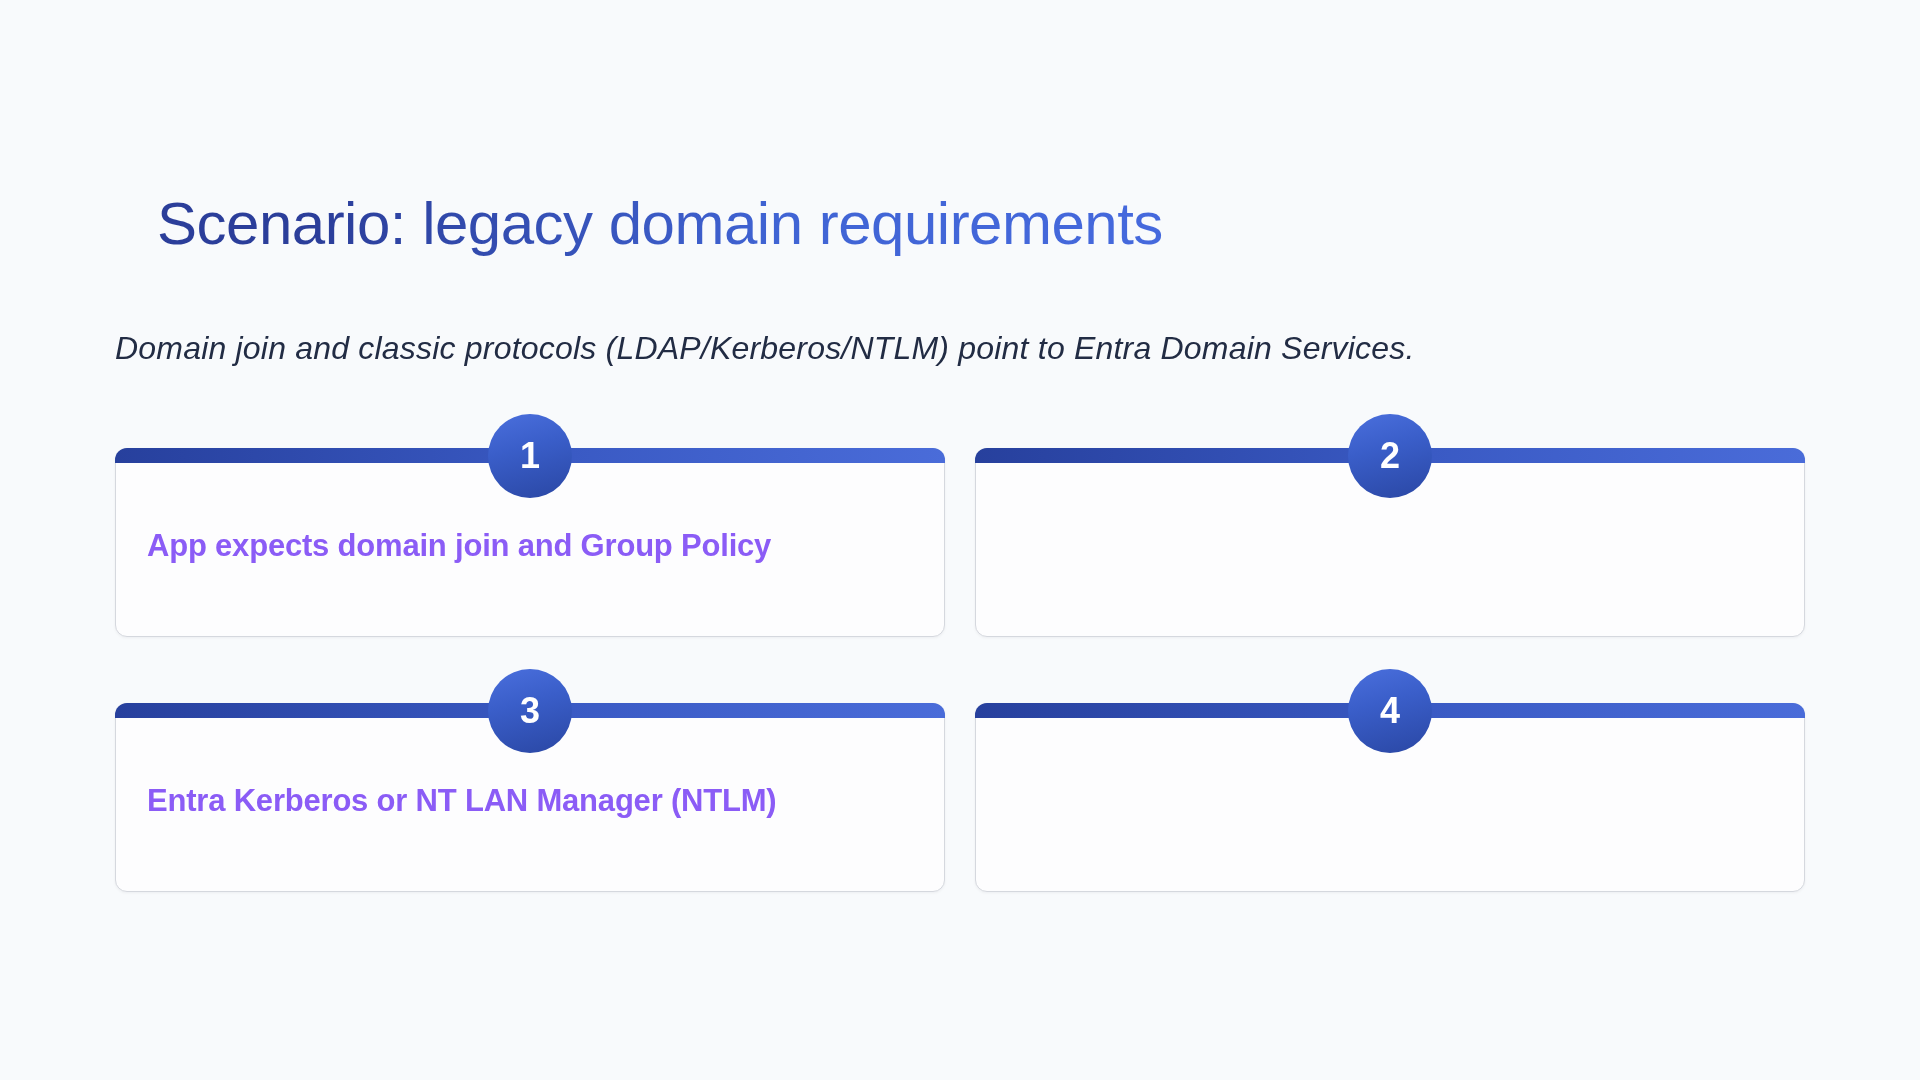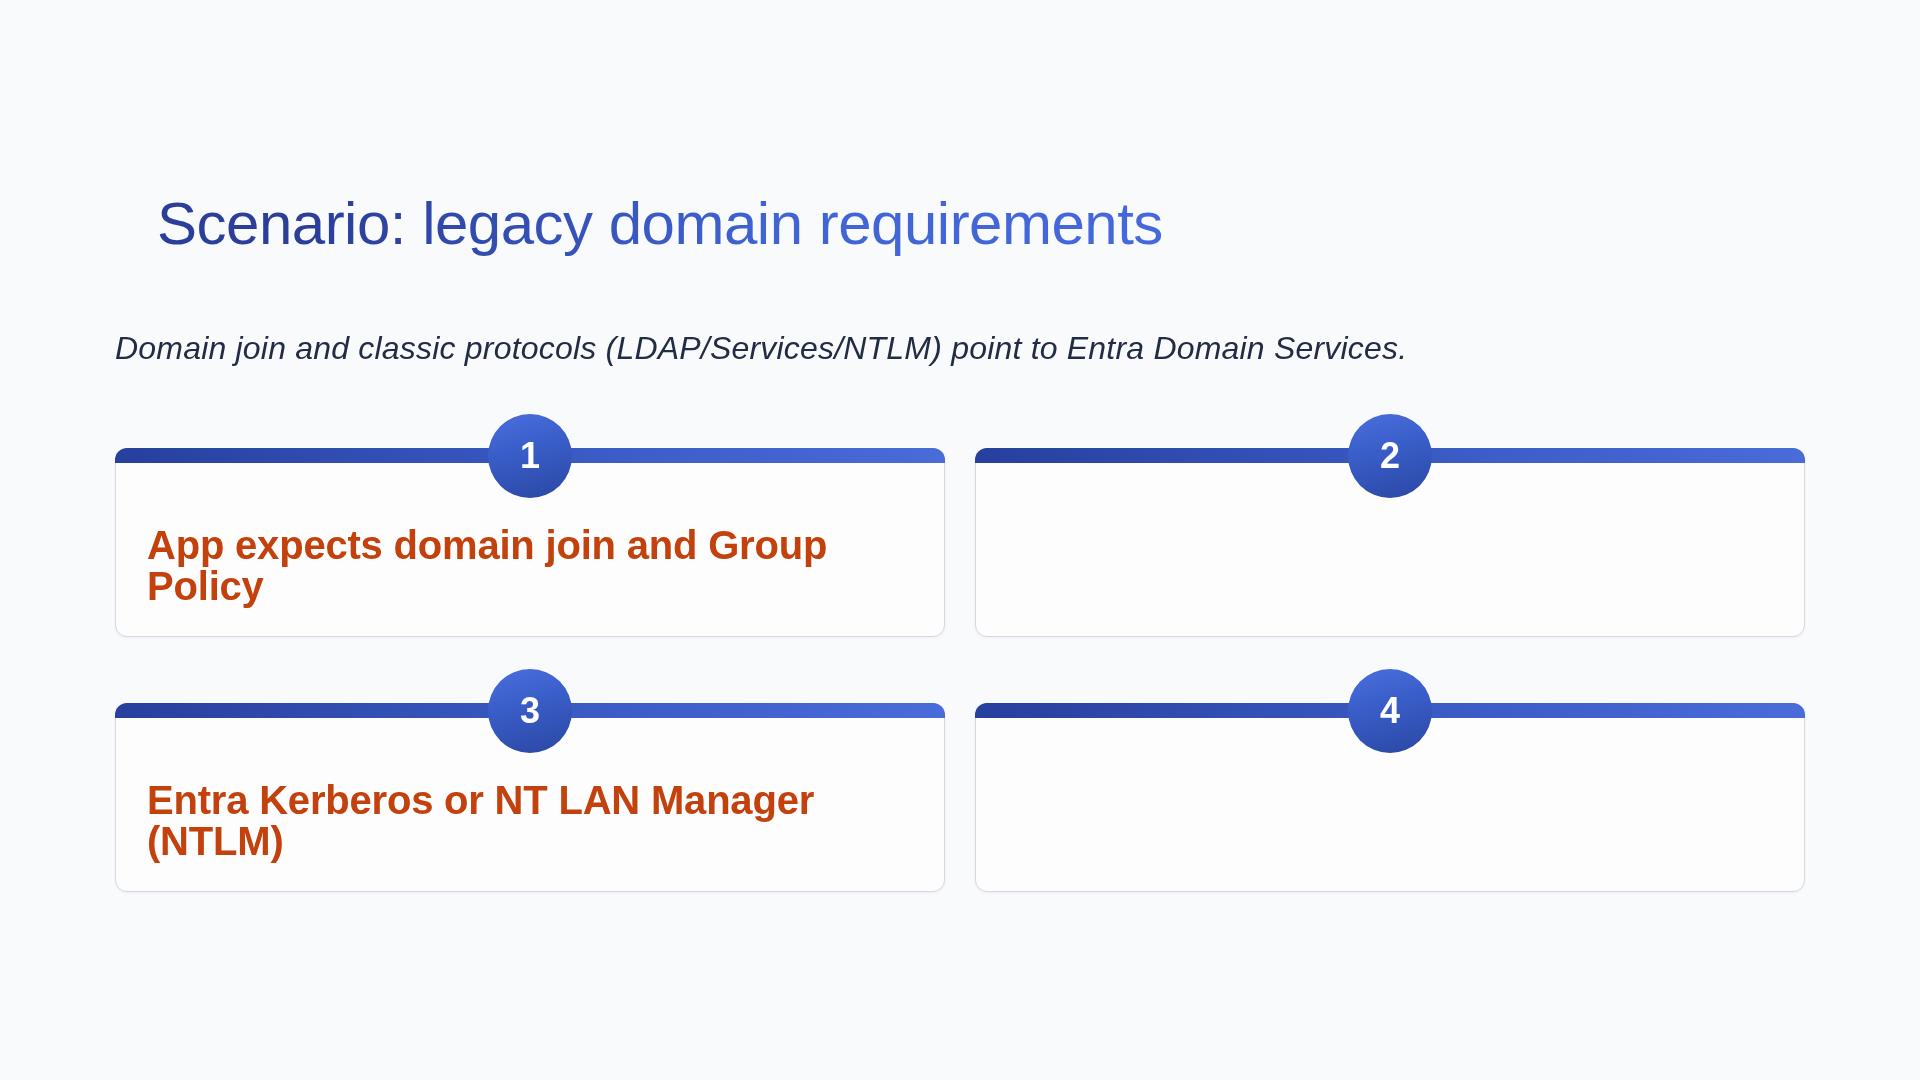--- a/index.html
+++ b/index.html
@@ -84,33 +84,33 @@
 
   .step-number {
     color: #ffffff;
     font-size: 36px;
     font-weight: 700;
     line-height: 1;
   }
 
   .card-text {
     padding: 76px 32px 0 31px;
-    font-size: 40px;
+    font-size: 31px;
     font-weight: 700;
     line-height: 41px;
-    color: #c2410c;
+    color: #8b5cf6;
     letter-spacing: -0.2px;
   }
 </style>
 </head>
 <body>
 
 <h1 class="slide-title">Scenario: legacy domain requirements</h1>
 
-<p class="slide-subtitle">Domain join and classic protocols (LDAP/Services/NTLM) point to Entra Domain Services.</p>
+<p class="slide-subtitle">Domain join and classic protocols (LDAP/Kerberos/NTLM) point to Entra Domain Services.</p>
 
 <div class="card card-1">
   <div class="card-bar"></div>
   <div class="step-badge">
     <span class="step-number">1</span>
   </div>
   <div class="card-text">App expects domain join and Group Policy</div>
 </div>
 
 <div class="card card-2">

